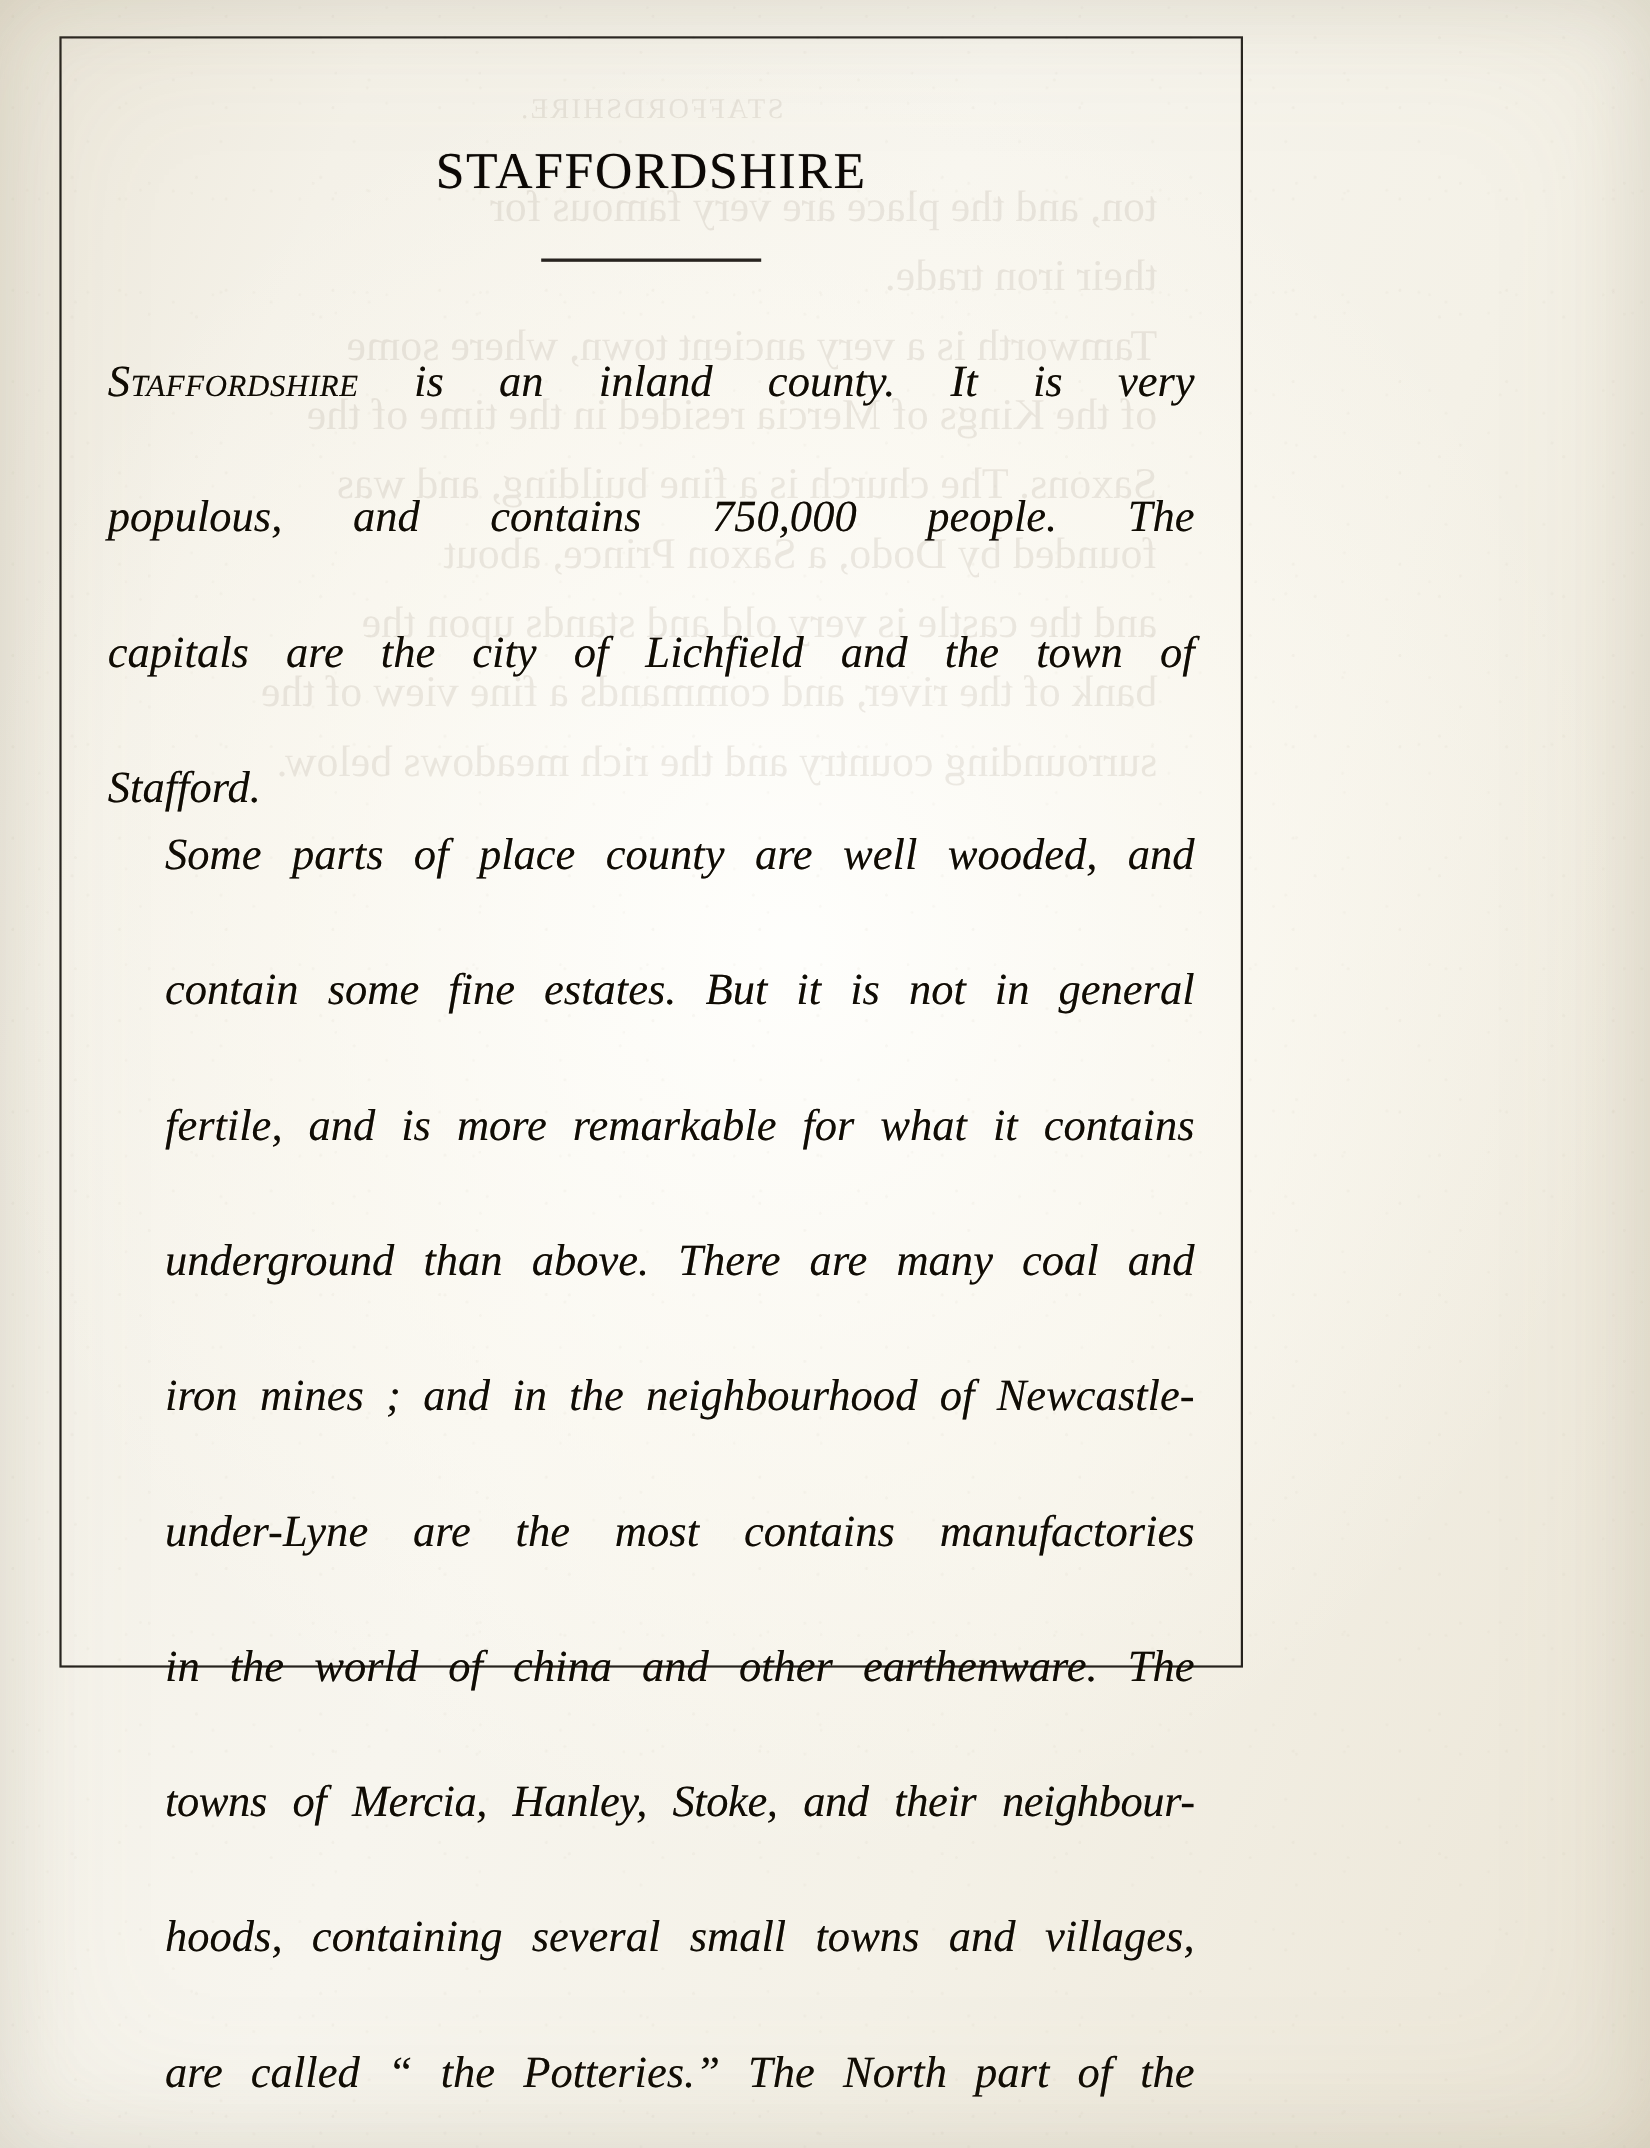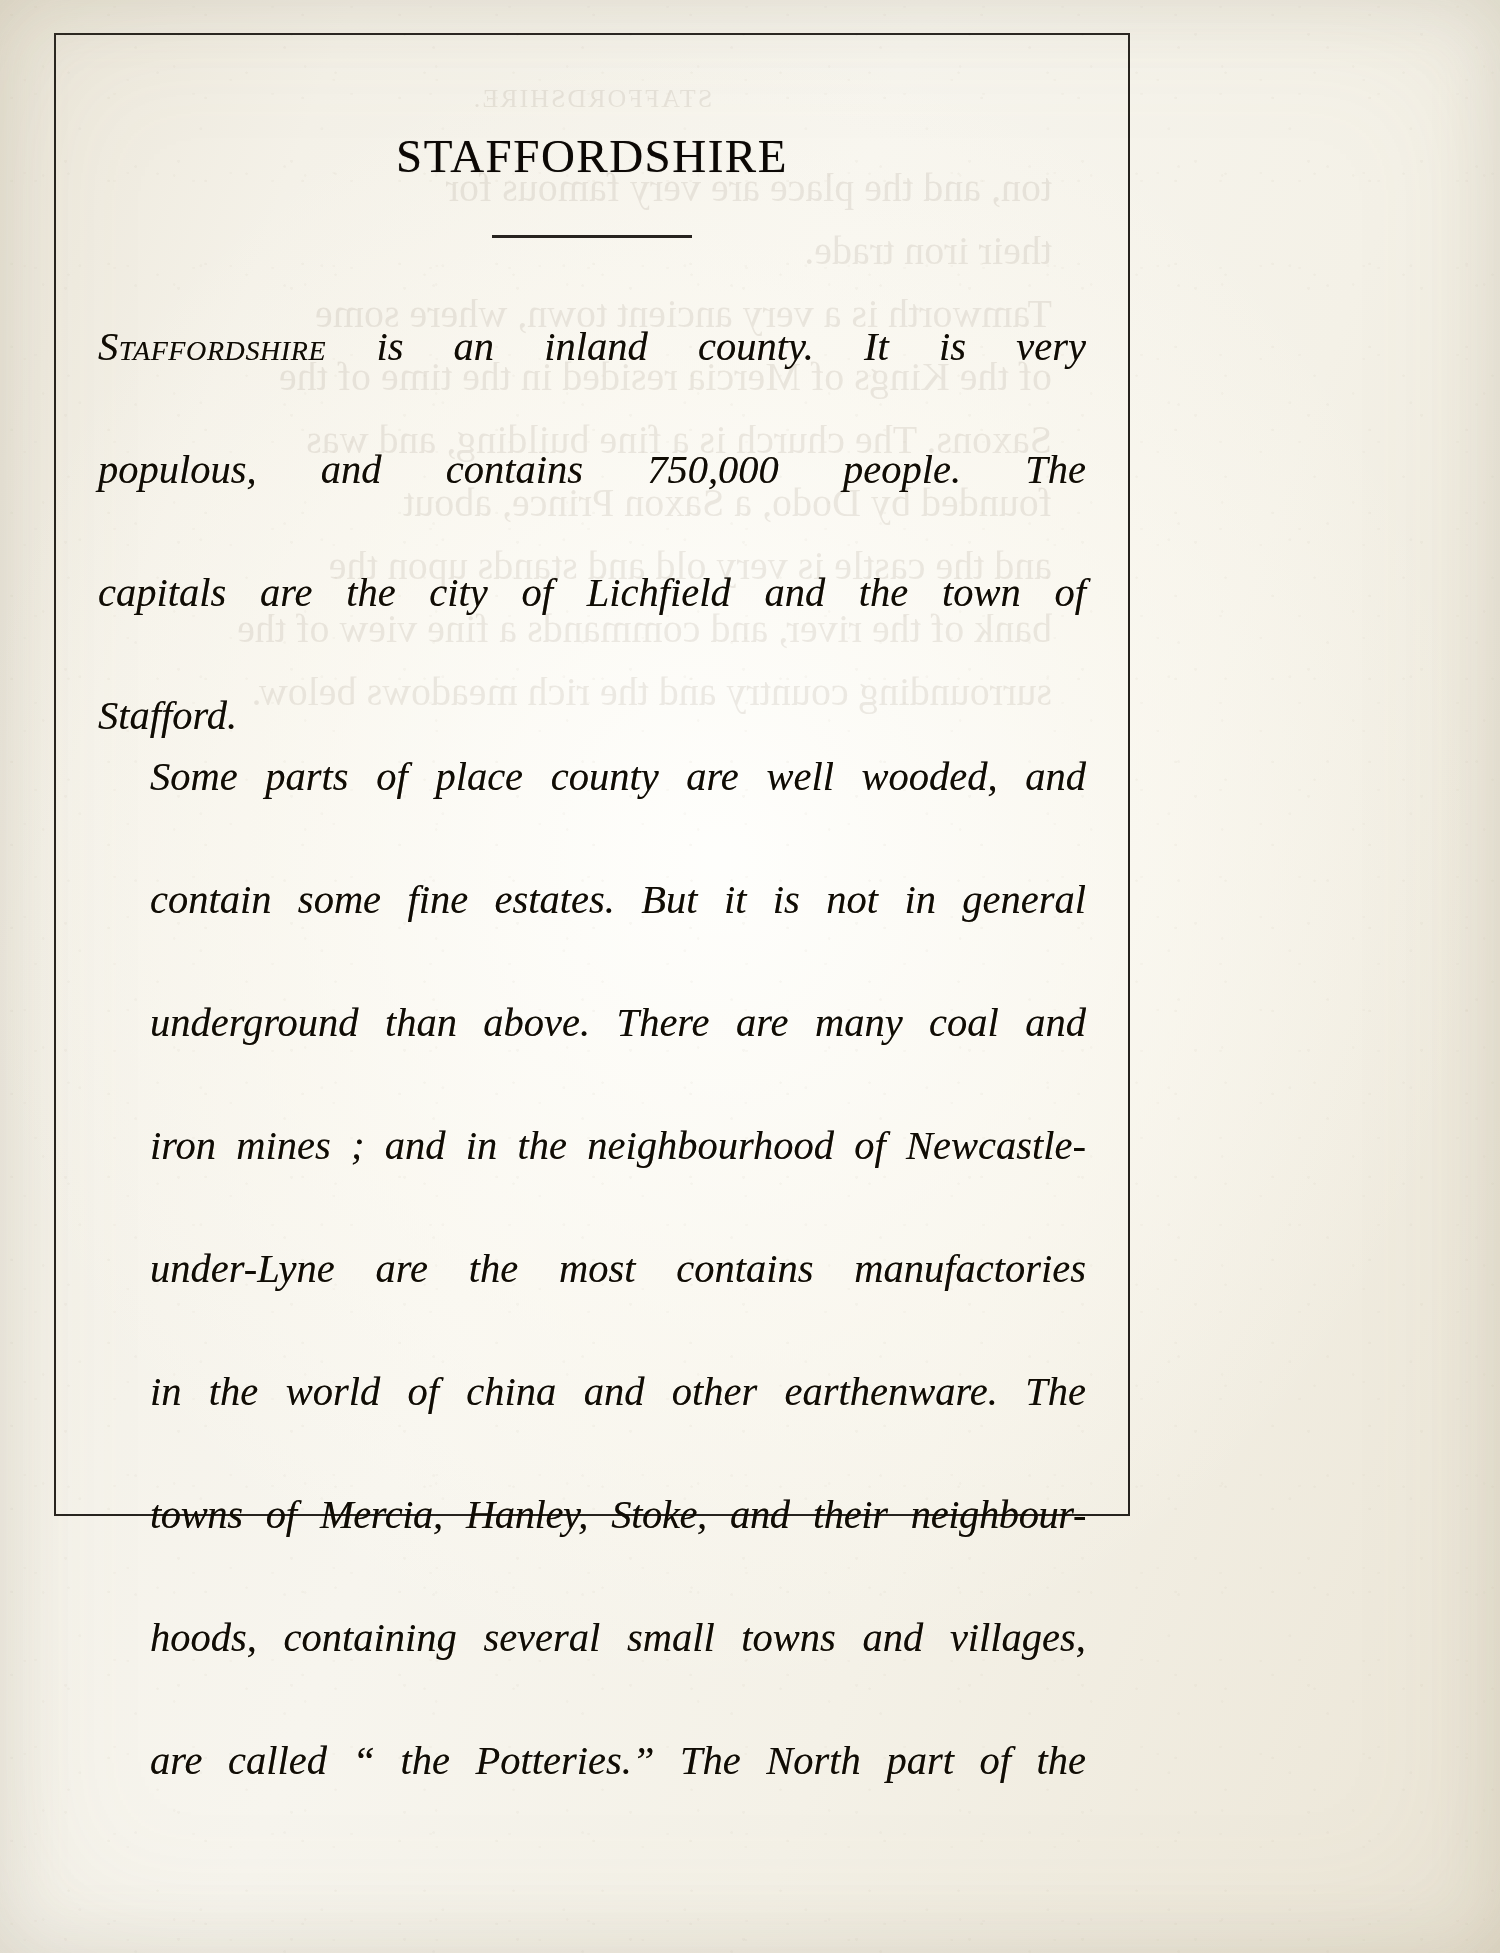--- a/index.html
+++ b/index.html
@@ -197,20 +197,21 @@
       <p>
         <span class="ln"><span class="smallcaps">Staffordshire</span><span> is an inland county.  It is very</span></span>
         <span class="ln">populous, and contains 750,000 people.  The</span>
         <span class="ln">capitals are the city of Lichfield and the town of</span>
         <span class="ln last">Stafford.</span>
       </p>
 
       <p class="indent">
         <span class="ln">Some parts of place county are well wooded, and</span>
         <span class="ln">contain some fine estates.  But it is not in general</span>
+        <span class="ln">fertile, and is more remarkable for what it contains</span>
         <span class="ln">underground than above.  There are many coal and</span>
         <span class="ln">iron mines ; and in the neighbourhood of Newcastle-</span>
         <span class="ln">under-Lyne are the most contains manufactories</span>
         <span class="ln">in the world of china and other earthenware.  The</span>
         <span class="ln tight">towns of Mercia, Hanley, Stoke, and their neighbour-</span>
         <span class="ln">hoods, containing several small towns and villages,</span>
         <span class="ln">are called “ the Potteries.”  The North part of the</span>
 
       </p>
 

